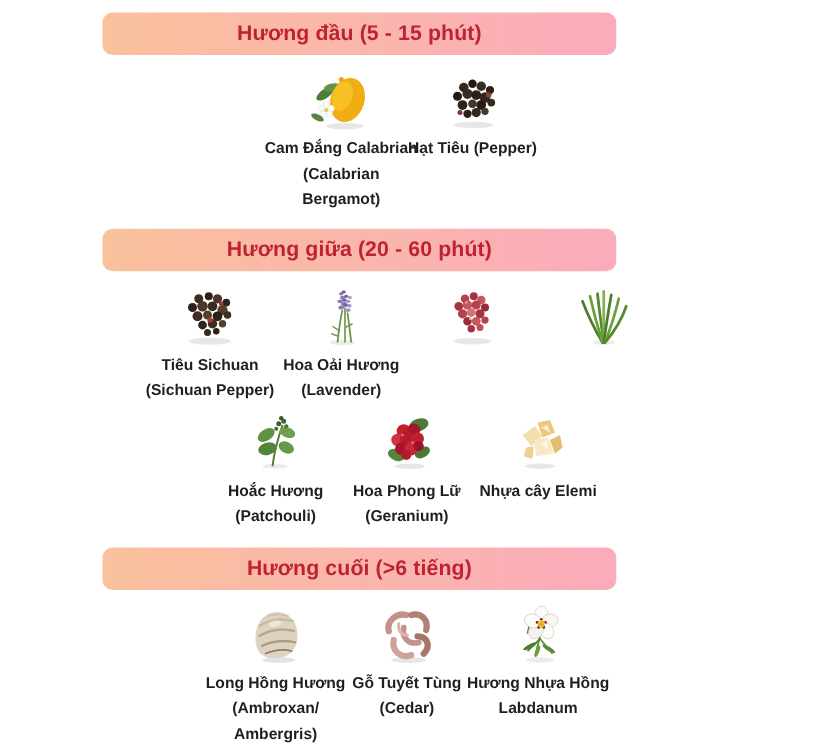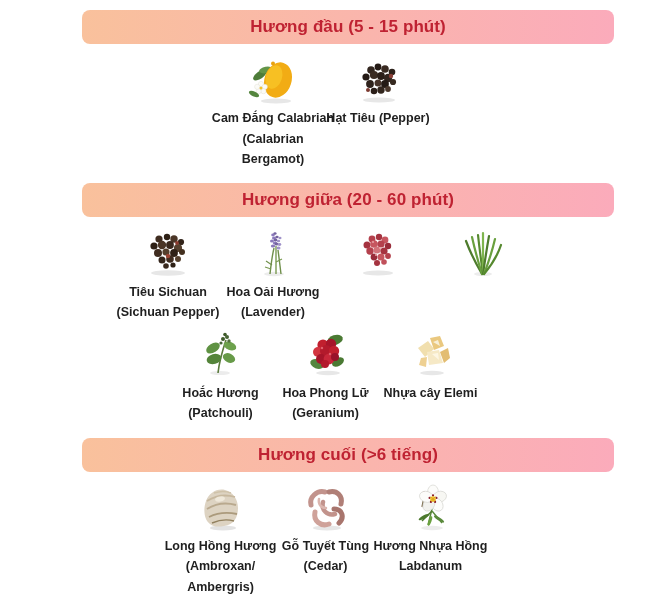--- a/index.html
+++ b/index.html
@@ -2,21 +2,21 @@
 <html><head>
 <meta charset="utf-8">
 <style>
   html,body{margin:0;padding:0;}
   body{
     width:651px;height:600px;overflow:hidden;background:#ffffff;
     font-family:"Liberation Sans","DejaVu Sans",sans-serif;
     position:relative;
   }
   .banner{
-    width:532px;height:34px;margin-left:82px;border-radius:8px;
+    width:411px;height:34px;margin-left:82px;border-radius:8px;
     background:linear-gradient(to right,#f9c19c,#fbabbb);
     display:flex;align-items:center;justify-content:center;
     font-size:17px;font-weight:bold;color:#bf2232;letter-spacing:.1px;
   }
   #banner-top{margin-top:10px;}
   #banner-middle{margin-top:13px;}
   #banner-base{margin-top:14px;text-align:right;}
   .row{
     display:flex;justify-content:center;align-items:flex-start;
   }

